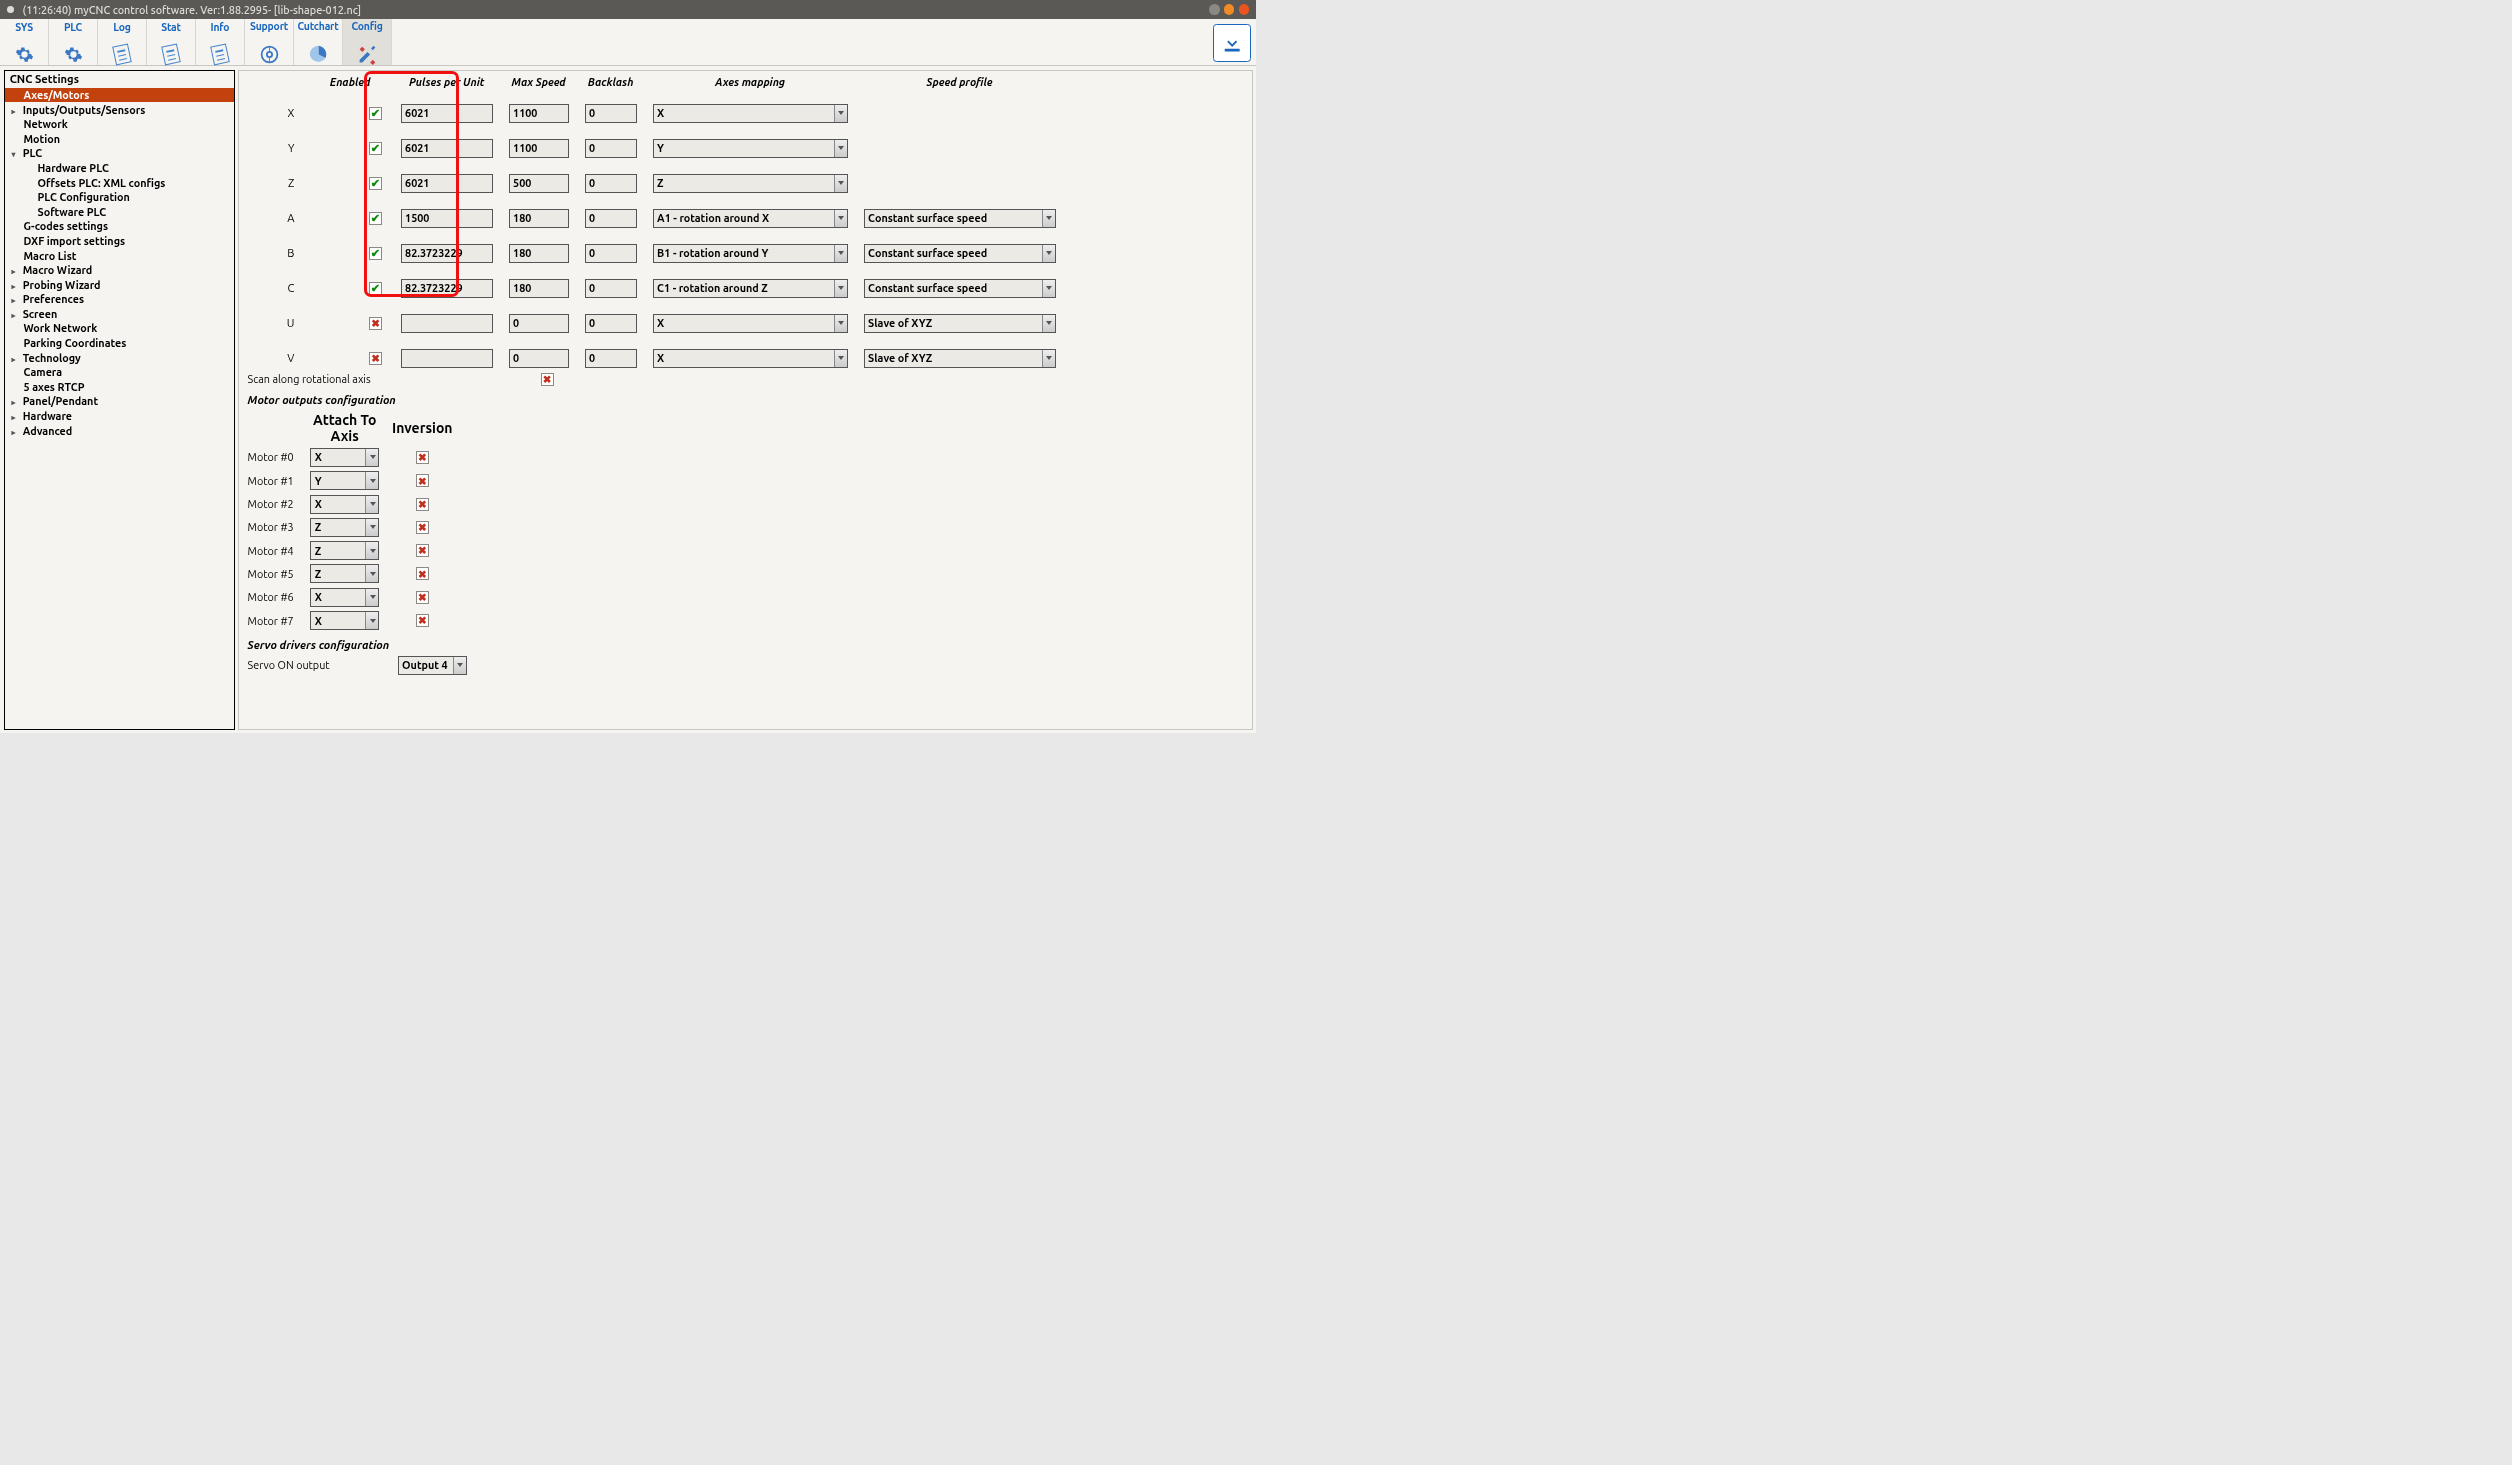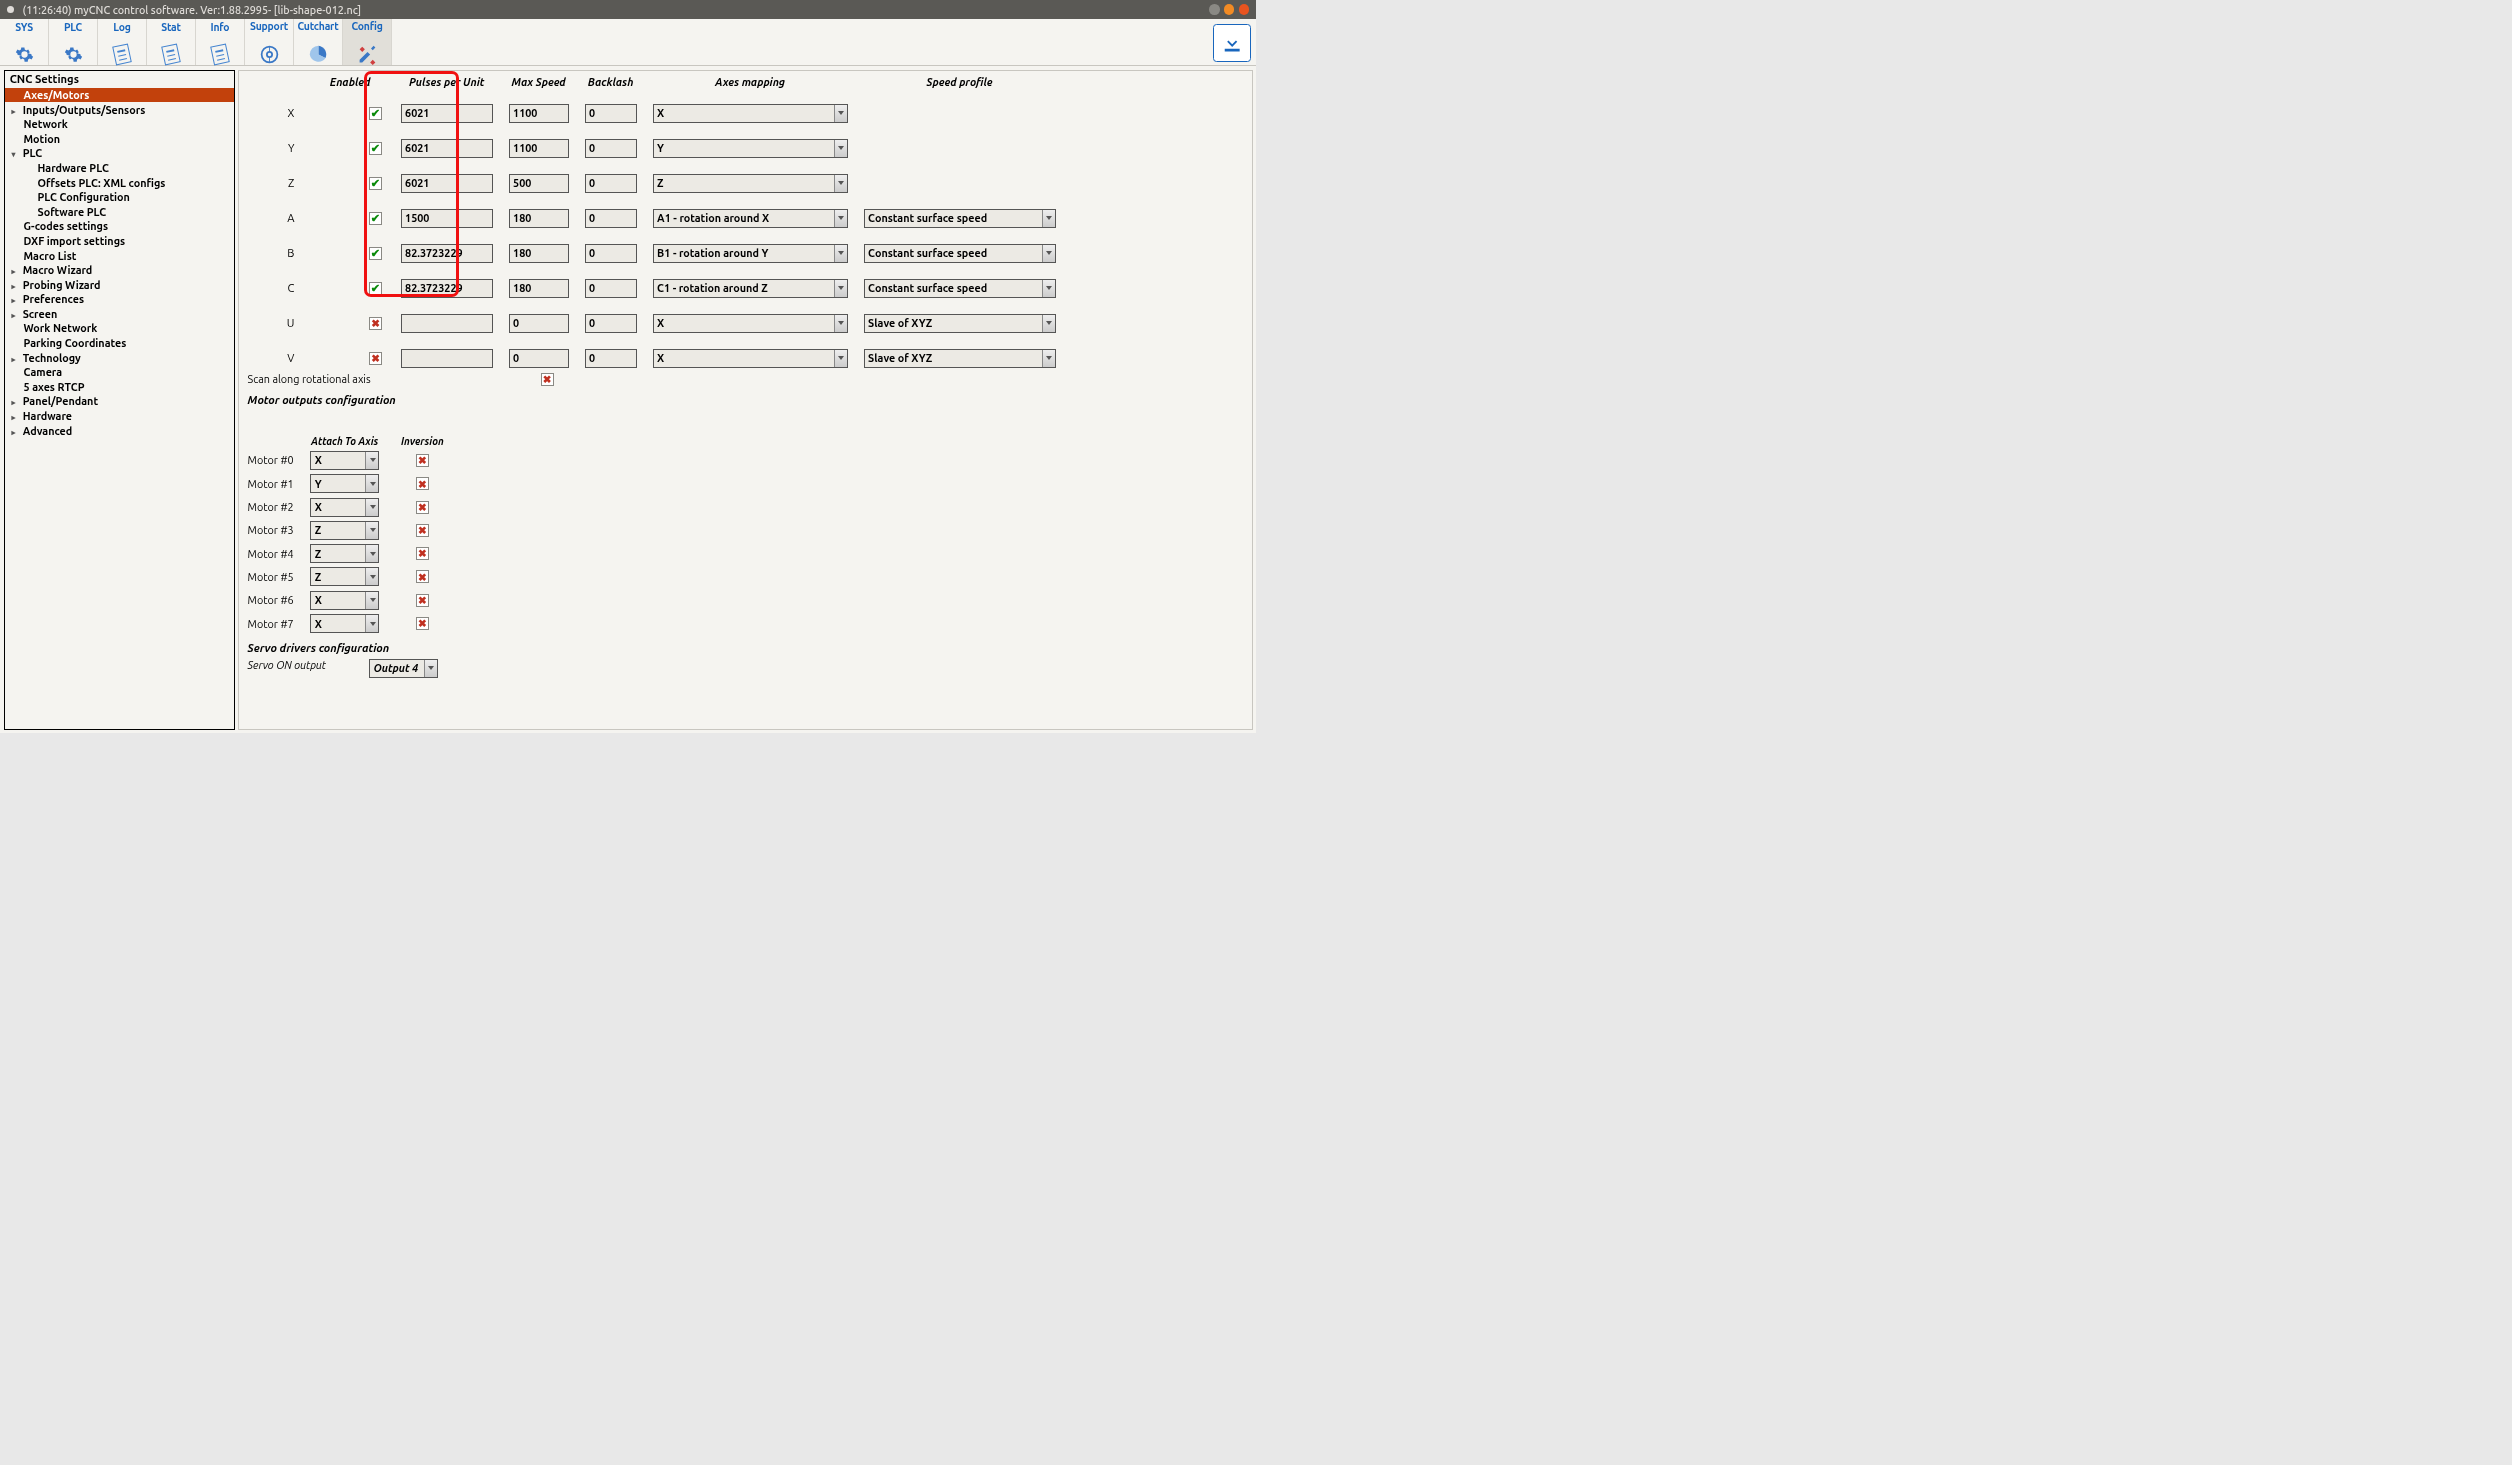--- a/index.html
+++ b/index.html
@@ -54,24 +54,24 @@
 .sel span { position: relative; z-index: 1; }
 
 
 .red-highlight { position: absolute; border: 3.5px solid #f01010; border-radius: 7px; pointer-events: none; }
 
 .scan-row { display: flex; align-items: center; gap: 21px; margin-top: 5.2px; font-size: 10.8px; }
 .section-hd { font-weight: 700; font-style: italic; font-size: 11.2px; margin: 8.6px 0 5.2px 0; }
 
 
 .motor-table { display: grid; grid-template-columns: 54px 69px 69px; row-gap: 4.3px; column-gap: 8.6px; align-items: center; }
-.motor-table .th { font-weight: 700; font-style: italic; text-align: center; font-size: 10px; margin-top: 24px; }
+.motor-table .th { font-weight: 700; text-align: center; font-size: 14px; }
 .mlabel { font-size: 10.8px; }
 
-.servo-row { display: flex; align-items: flex-start; gap: 43px; margin-top: 5.2px; font-style: italic; }
+.servo-row { display: flex; align-items: center; gap: 68px; margin-top: 5.2px; }
 .servo-row .sel { width: 69px; }
 
 
 .tilt { display: inline-block; transform: rotate(-12deg); border: 1.3px solid #4484d0; width: 15.5px; height: 19px; position: relative; }
 .tilt::before, .tilt::after { content: ""; position: absolute; left: 2.6px; right: 2.6px; height: 1.3px; background: #4484d0; }
 .tilt::before { top: 4.3px; }
 .tilt::after { top: 8.6px; }
 .tilt .l3 { position: absolute; left: 2.6px; right: 2.6px; top: 13px; height: 1.3px; background: #4484d0; }
 
 </style>

